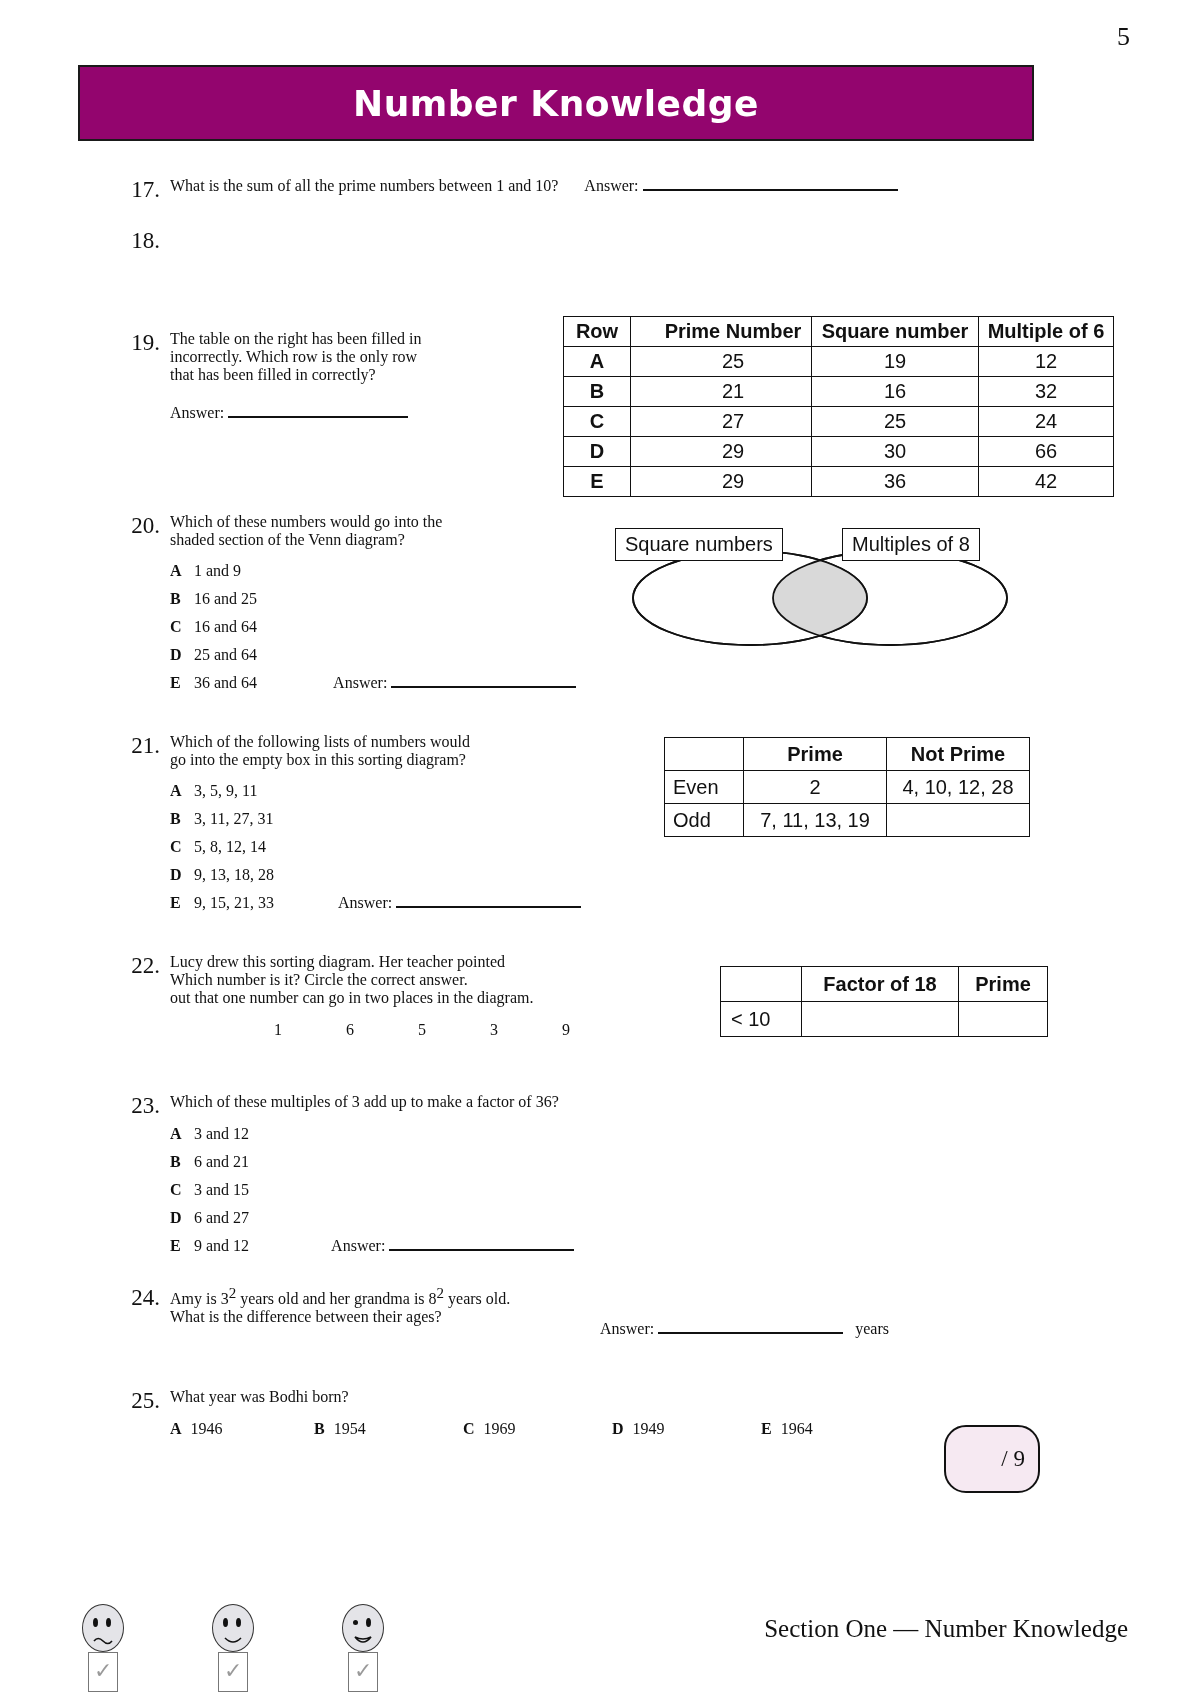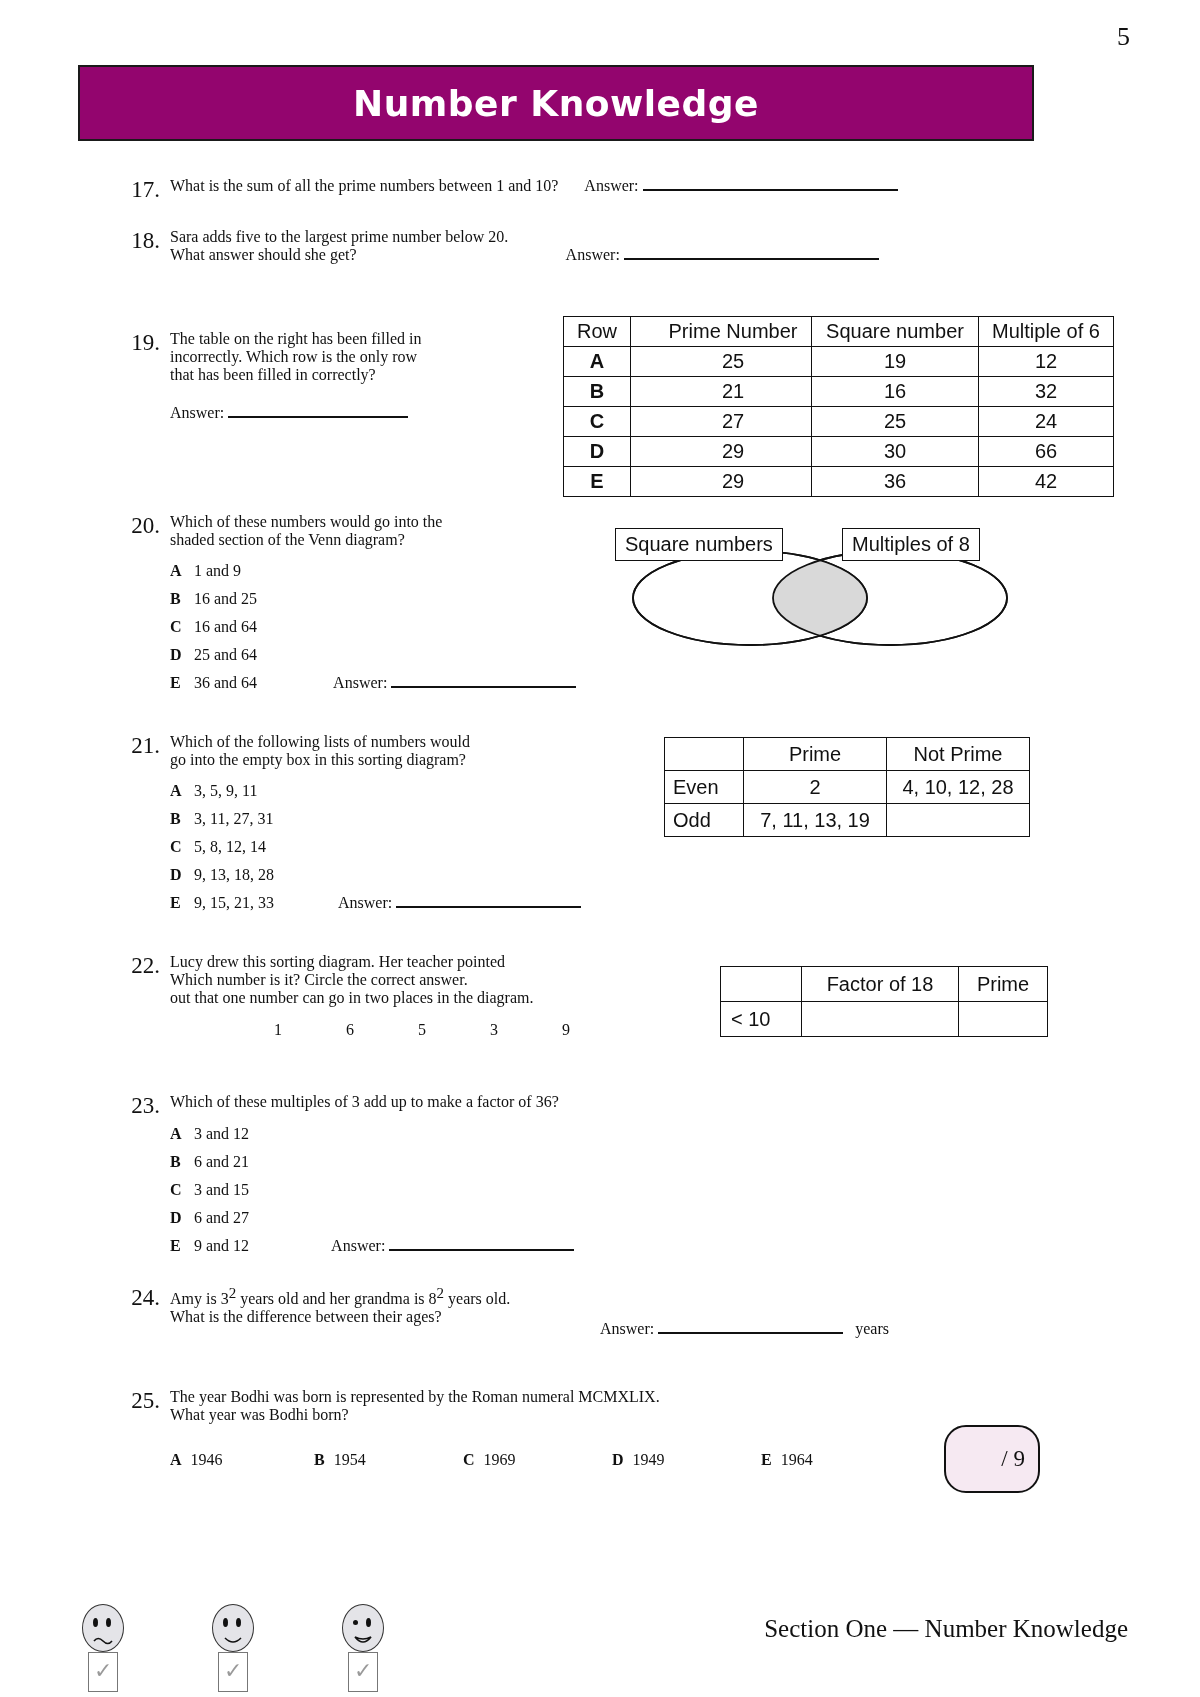--- a/index.html
+++ b/index.html
@@ -58,21 +58,21 @@
     font-family:"Liberation Sans", sans-serif;
     font-size:20px;
     background:#fff;
   }
   table.grid td,table.grid th{
     border:1.5px solid #111;
     padding:2px 8px;
     text-align:center;
     font-weight:normal;
   }
-  table.grid th{font-weight:normal;}
+  table.grid th{font-weight:bold;}
   table.grid td.rowlab{font-weight:bold;}
 
   #q19-table{position:absolute;left:563px;top:316px;}
   #q19-table td,#q19-table th{height:25px;}
   #q19-table .c0{width:50px;}
   #q19-table .c1{width:140px;padding-left:32px;}
   #q19-table .c2{width:150px;}
   #q19-table .c3{width:118px;}
 
   #q21-table{position:absolute;left:664px;top:737px;}
@@ -163,30 +163,20 @@
     <span class="ln">
       <span>What is the sum of all the prime numbers between 1 and 10?</span>
       <span class="answer" style="margin-left:22px;">
         <span>Answer:</span>
         <span class="blank" style="width:255px;"></span>
       </span>
     </span>
   </div>
 
   <div class="qnum" style="left:112px;top:228px;">18.</div>
-  <div class="qbody" style="left:170px;top:228px;">
-    <span class="ln">Sara adds five to the largest prime number below 20.</span>
-    <span class="ln">
-      <span>What answer should she get?</span>
-      <span class="answer" style="margin-left:205px;">
-        <span>Answer:</span>
-        <span class="blank" style="width:255px;"></span>
-      </span>
-    </span>
-  </div>
 
   <div class="qnum" style="left:112px;top:330px;">19.</div>
   <div class="qbody" style="left:170px;top:330px;">
     <span class="ln">The table on the right has been filled in</span>
     <span class="ln">incorrectly.  Which row is the only row</span>
     <span class="ln">that has been filled in correctly?</span>
     <span class="ln answer" style="margin-top:20px;display:block;">
       <span>Answer:</span>
       <span class="blank" style="width:180px;"></span>
     </span>
@@ -383,23 +373,22 @@
     <span class="ln">What is the difference between their ages?</span>
     <span class="ln answer" style="display:block;padding-left:430px;margin-top:-6px;">
       <span>Answer:</span>
       <span class="blank" style="width:185px;"></span>
       <span style="margin-left:8px;">years</span>
     </span>
   </div>
 
   <div class="qnum" style="left:112px;top:1388px;">25.</div>
   <div class="qbody" style="left:170px;top:1388px;">
-    <span class="ln">The year Bodhi was born is represented by the Roman numeral MCMXLIX.</span>
     <span class="ln">What year was Bodhi born?</span>
-    <span class="ln" style="margin-top:27px;display:block;">
+    <span class="ln" style="margin-top:14px;display:block;">
       <span style="display:inline-block;width:140px;"><b style="font-weight:bold;margin-right:9px;">A</b><span>1946</span></span>
       <span style="display:inline-block;width:145px;"><b style="font-weight:bold;margin-right:9px;">B</b><span>1954</span></span>
       <span style="display:inline-block;width:145px;"><b style="font-weight:bold;margin-right:9px;">C</b><span>1969</span></span>
       <span style="display:inline-block;width:145px;"><b style="font-weight:bold;margin-right:9px;">D</b><span>1949</span></span>
       <span style="display:inline-block;width:140px;"><b style="font-weight:bold;margin-right:9px;">E</b><span>1964</span></span>
     </span>
   </div>
 
   <div id="score-box">
     <span class="score-text">/ 9</span>

